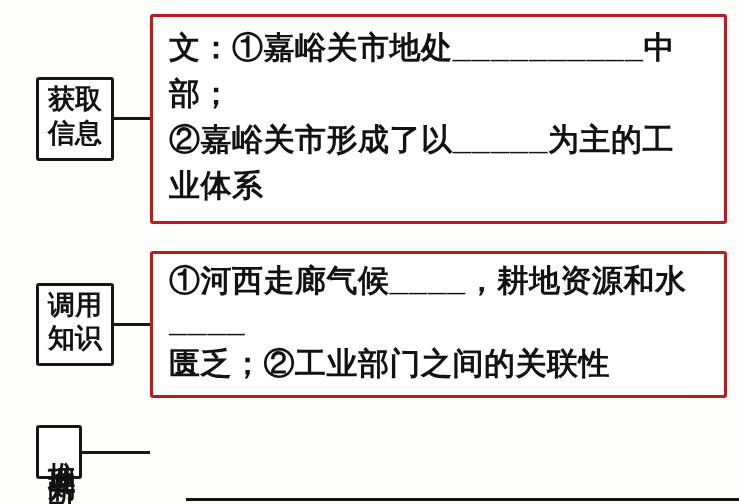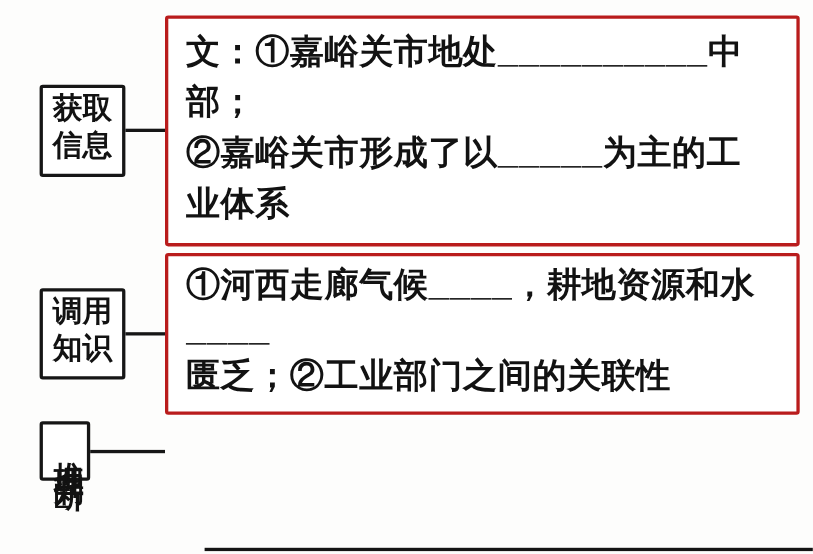--- a/index.html
+++ b/index.html
@@ -17,21 +17,21 @@
     display: flex;
     flex-direction: column;
     font-family: Liberation Mono, monospace;
     font-weight: bold;
     color: #121212;
   }
   .row {
     display: flex;
     align-items: center;
   }
-  .row + .row { margin-top: 6px; }
+  .row + .row { margin-top: 27px; }
   .label-col {
     flex: 0 0 114px;
     width: 114px;
     display: flex;
     align-items: center;
     align-self: center;
   }
   .label-box {
     border: 3px solid #161616;
     border-radius: 3px;

